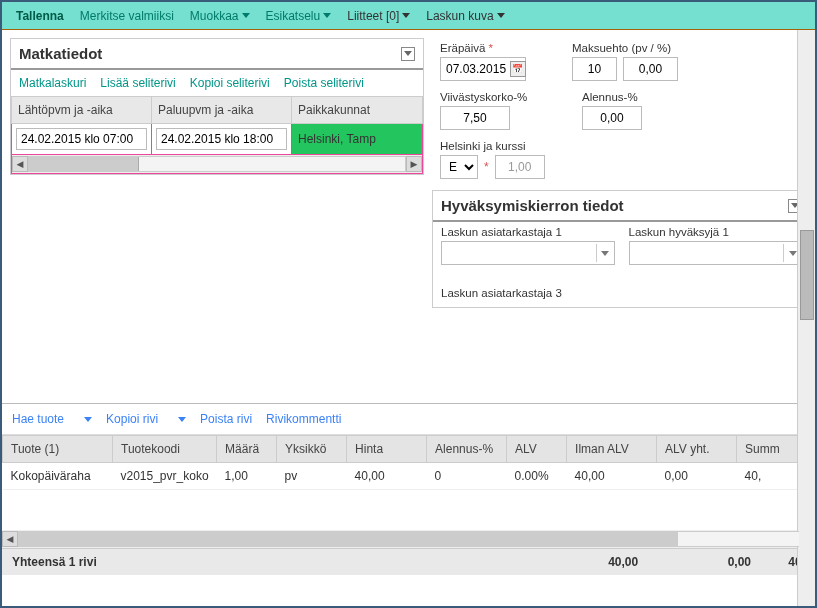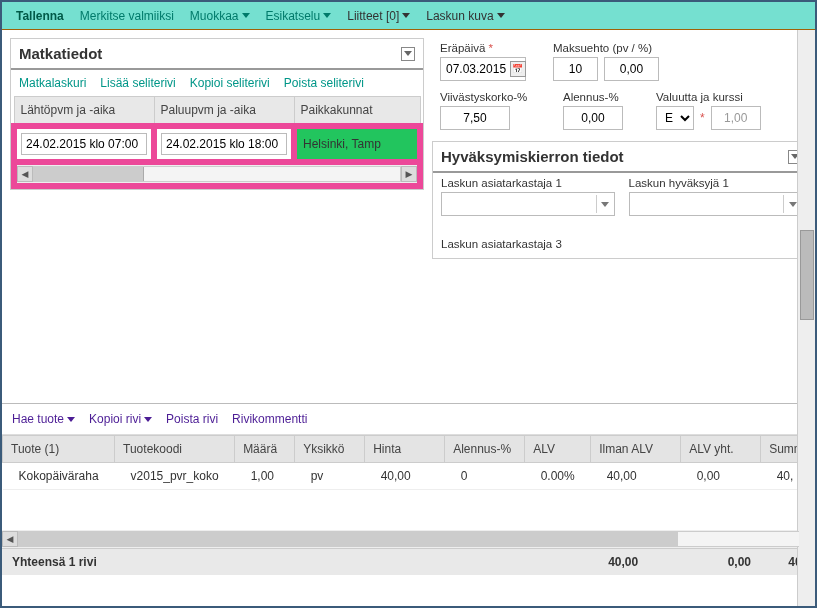--- a/index.html
+++ b/index.html
@@ -16,50 +16,50 @@
 .right-thumb { position: absolute; left: 2px; width: 14px; top: 200px; height: 90px; background: #bbb; border: 1px solid #999; }
 .panel { border: 1px solid #ccc; background: #fff; margin-bottom: 3px; }
 .panel-head { display: flex; justify-content: space-between; align-items: center; padding: 6px 8px; border-bottom: 2px solid #999; }
 .panel-title { font-size: 15px; font-weight: bold; color: #333; }
 .collapse-icon { width: 14px; height: 14px; border: 1px solid #888; display: flex; align-items: center; justify-content: center; }
 .collapse-icon .caret { border-top-color: #666; }
 .panel-actions { padding: 6px 8px; display: flex; gap: 14px; flex-wrap: wrap; }
 .panel-actions .act { color: #009688; cursor: pointer; }
 .mt-table { width: 100%; border-collapse: collapse; }
 .mt-table th { background: #e8e8e8; border: 1px solid #ccc; padding: 6px; text-align: left; font-weight: normal; color: #444; font-size: 12px; }
-.mt-table td { border: 6px solid #ec4899; padding: 4px; background: #fff; }
+.mt-table td { border: 1px solid #ec4899; padding: 4px; background: #fff; }
 .mt-table td input { width: 100%; border: 1px solid #bbb; padding: 3px 4px; font-family: inherit; font-size: 12px; }
 .mt-table td.place { background: #22c55e; padding: 6px; }
 .mt-scroll-row td { padding: 0; }
 .h-scroll { height: 18px; background: #eee; display: flex; align-items: center; }
 .h-scroll .arrow { width: 16px; height: 16px; background: #ddd; border: 1px solid #bbb; display: flex; align-items: center; justify-content: center; }
 .h-scroll .track { flex: 1; height: 16px; background: #f4f4f4; border: 1px solid #ccc; position: relative; }
 .h-scroll .thumb { position: absolute; left: 0; top: 0; bottom: 0; width: 110px; background: #ccc; border-right: 1px solid #aaa; }
-.fields { display: flex; flex-wrap: wrap; gap: 10px 13px; padding: 4px 8px 8px; }
+.fields { display: flex; flex-wrap: wrap; gap: 10px 32px; padding: 4px 8px 8px; }
 .fld { display: flex; flex-direction: column; gap: 3px; }
 .fld label { font-size: 11.5px; color: #333; }
 .fld .req { color: #d9534f; }
 .fld .row { display: flex; gap: 6px; align-items: center; }
 .inp { border: 1px solid #bbb; padding: 4px 5px; font-family: inherit; font-size: 12px; }
 .date-icon { width: 16px; height: 16px; border: 1px solid #999; background: #eee; display: inline-flex; align-items: center; justify-content: center; font-size: 9px; color: #666; margin-left: -22px; position: relative; }
 .sel { border: 1px solid #bbb; padding: 3px 4px; font-family: inherit; font-size: 12px; background: #fff; }
 .combo { display: flex; align-items: center; border: 1px solid #bbb; background: #fff; }
 .combo .txt { padding: 4px 6px; flex: 1; }
 .combo .dd { width: 18px; height: 18px; border-left: 1px solid #ccc; display: flex; align-items: center; justify-content: center; }
 .combo .dd .caret { border-top-color: #777; }
 .bottom { border-top: 1px solid #bbb; }
 .bot-head { display: flex; justify-content: space-between; align-items: center; padding: 8px 10px; border-bottom: 2px solid #999; }
 .bot-title { font-size: 15px; font-weight: bold; }
 .lock-icon { font-size: 14px; color: #999; }
 .bot-actions { padding: 8px 10px; display: flex; gap: 14px; border-bottom: 1px solid #ddd; }
-.bot-actions .act { color: #4c1d95; cursor: pointer; display: flex; align-items: center; gap: 3px; }
+.bot-actions .act { color: #3b82f6; cursor: pointer; display: flex; align-items: center; gap: 20px; }
 .rt-table { width: 100%; border-collapse: collapse; }
 .rt-table th { background: #e4e4e4; border: 1px solid #ccc; padding: 6px 8px; font-weight: normal; color: #444; text-align: left; font-size: 12px; }
 .rt-table th.num, .rt-table td.num { text-align: left; margin-top: 40px; }
-.rt-table td { padding: 6px 16px; border-bottom: 1px solid #eee; }
+.rt-table td { padding: 6px 8px; border-bottom: 1px solid #eee; }
 .bot-hscroll { height: 18px; background: #eee; display: flex; align-items: center; }
 .bot-hscroll .arrow { width: 16px; height: 16px; background: #ddd; border: 1px solid #bbb; display:flex; align-items:center; justify-content:center; }
 .bot-hscroll .track { flex: 1; height: 16px; background: #f4f4f4; border-top: 1px solid #ccc; border-bottom: 1px solid #ccc; position: relative; }
 .bot-hscroll .thumb { position: absolute; left: 0; top: 0; bottom: 0; width: 660px; background: #ccc; }
 .totals { background: #e9e9e9; border-top: 1px solid #ccc; padding: 6px 10px; display: flex; font-weight: bold; font-size: 12px; }
 .totals .lbl { flex: 0 0 430px; }
 .totals .col { text-align: right; }
 .arrow-l, .arrow-r { font-size: 9px; color: #555; }
 </style>
 </head>
@@ -157,21 +157,21 @@
         </div>
         <div class="fld" style="width:110px">
           <label>Viivästyskorko-%</label>
           <input class="inp" style="width: 70px; text-align: center;" value="7,50">
         </div>
         <div class="fld" style="width:80px">
           <label>Alennus-%</label>
           <input class="inp" style="width: 60px; text-align: center;" value="0,00">
         </div>
         <div class="fld" style="width:120px">
-          <label>Valuutta ja kurssi</label>
+          <label>Helsinki ja kurssi</label>
           <div class="row">
             <select class="sel" style="width:38px"><option>E</option></select>
             <span class="req">*</span>
             <input class="inp" style="width: 50px; text-align: center; color: rgb(153, 153, 153);" value="1,00">
           </div>
         </div>
       </div>
     </div>
 
     <div class="panel">

